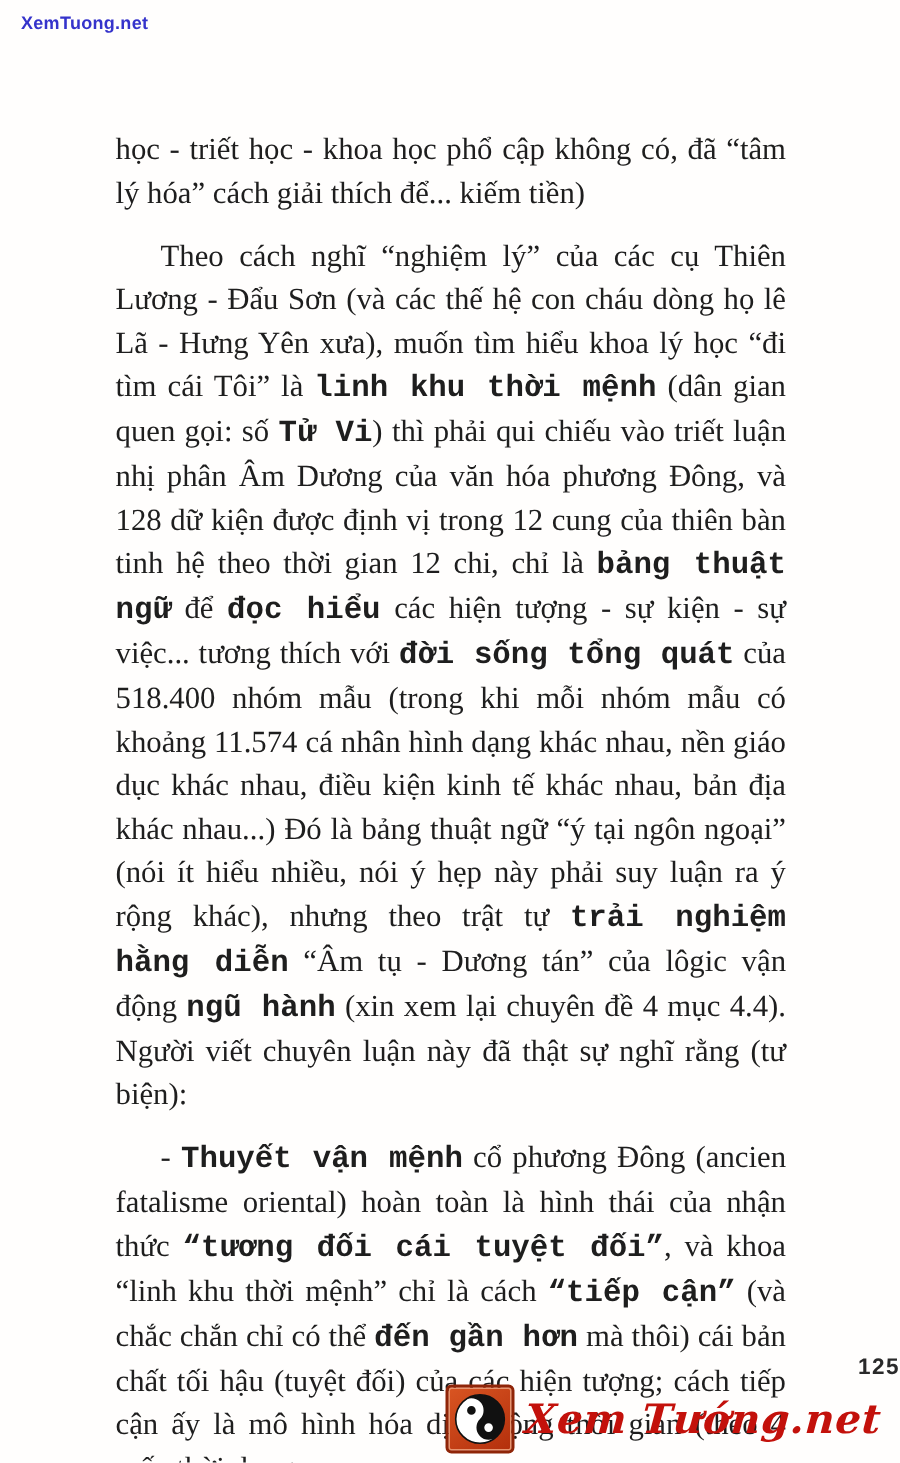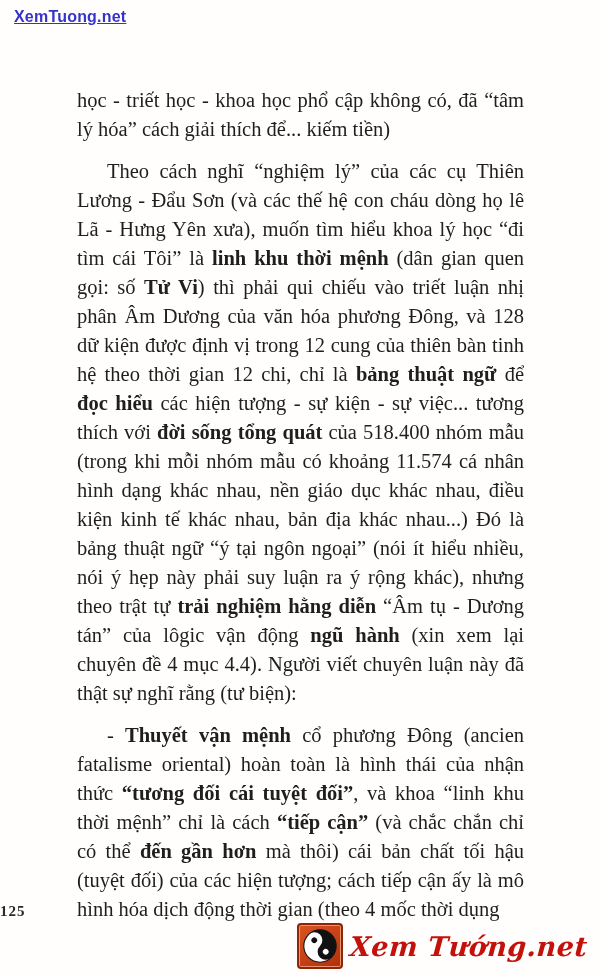--- a/index.html
+++ b/index.html
@@ -17,38 +17,37 @@
     position:relative;
     width:600px;height:975px;
     background:var(--page-bg);
     font-family:"Liberation Serif","DejaVu Serif",serif;
     color:var(--body-text);
     overflow:hidden;
   }
   .watermark{
     position:absolute;top:8px;left:14px;
     font-family:"Liberation Sans","DejaVu Sans",sans-serif;
-    font-weight:bold;font-size:16px;
+    font-weight:bold;font-size:12px;
     color:var(--watermark-blue);
     letter-spacing:.2px;
-    text-decoration:underline;
   }
   .text-block{
     position:absolute;top:74px;left:77px;width:447px;
     font-size:20.5px;line-height:29px;
     text-align:justify;
     color:var(--body-text);
   }
   .text-block p{margin:12px 0 13px 0;}
   .text-block p.indent{text-indent:30px;}
-  .text-block b{font-weight:bold;}
+  .text-block b{font-weight:bold;font-family:Liberation Mono, monospace;}
   .page-number{
     position:absolute;top:903px;left:0;width:600px;
-    text-align:left;
-    font-family:Liberation Serif, serif;
+    text-align:right;
+    font-family:Liberation Sans, sans-serif;
     font-size:15px;font-weight:600;
     color:#2a2a2a;letter-spacing:1px;
   }
   .logo{
     position:absolute;right:12px;bottom:6px;
     display:flex;align-items:center;gap:7px;
   }
   .logo-icon{
     width:46px;height:46px;
     background:linear-gradient(145deg,#d95522,#b32f0c);

